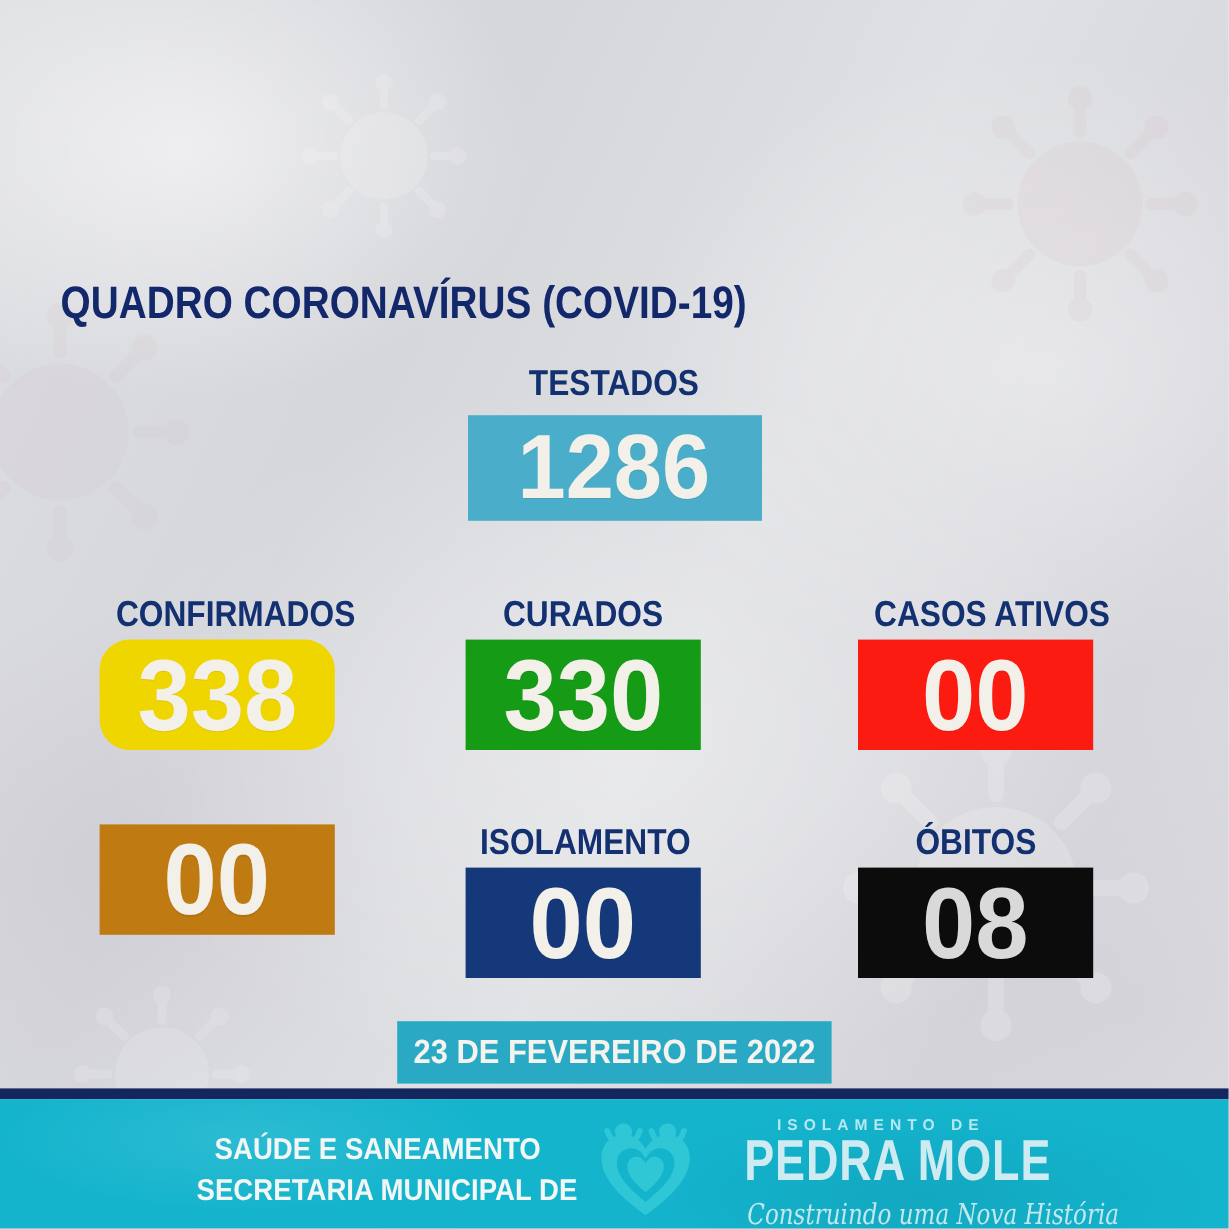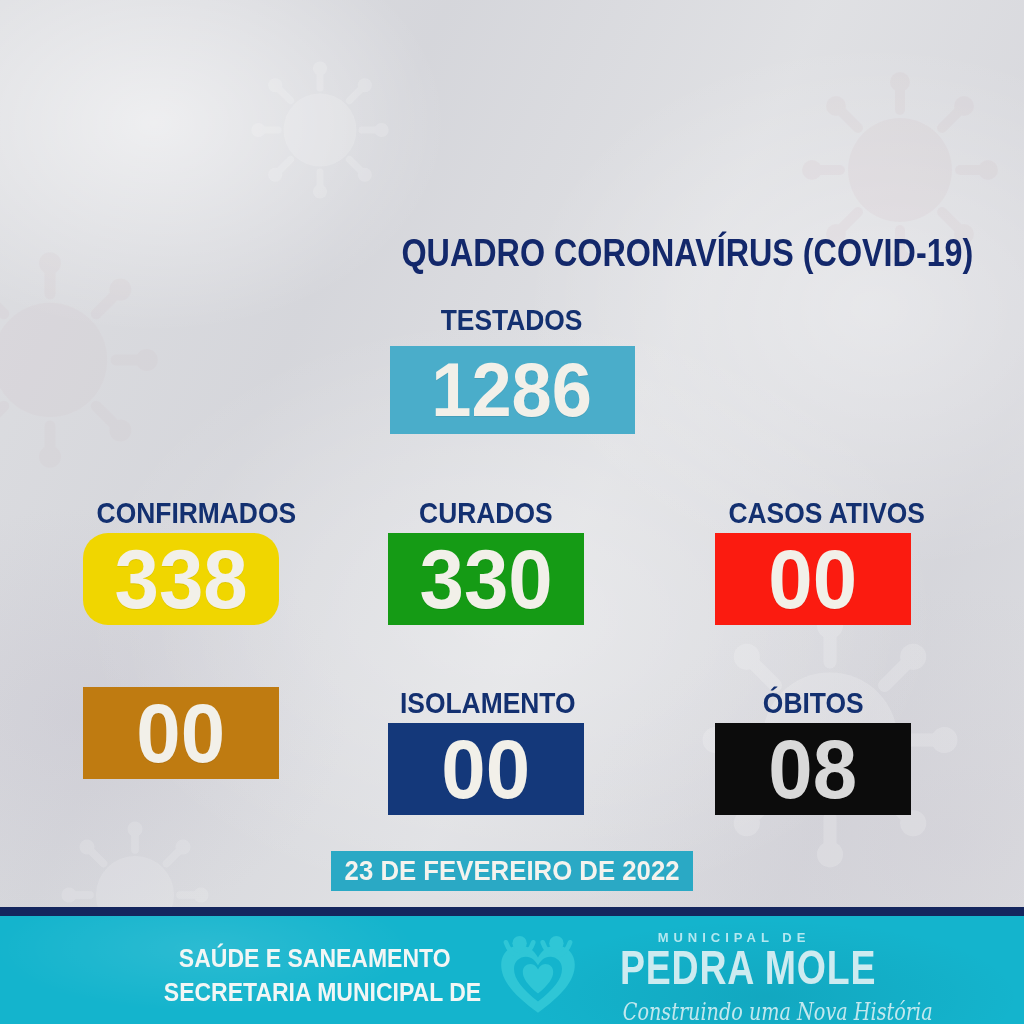--- a/index.html
+++ b/index.html
@@ -24,21 +24,21 @@
   }
   .virus{position:absolute;pointer-events:none;}
 
   .title{
     position:absolute;top:18px;left:0;width:100%;
     text-align:center;color:#12286b;font-weight:bold;
     line-height:.85;letter-spacing:-1px;
   }
   .title .tline{display:inline-block;font-size:112px;transform:scaleX(.72);transform-origin:50% 50%;white-space:nowrap;}
   .subtitle{
-    position:absolute;top:232px;left:0;width:100%;text-align:right;
+    position:absolute;top:232px;left:0;width:100%;text-align:left;
     color:#13286b;font-weight:bold;
   }
   .subtitle span{display:inline-block;font-size:38px;transform:scaleX(.85);white-space:nowrap;}
 
   .stat-label{
     text-align:center;color:#133070;font-weight:bold;
     height:36px;line-height:32px;
   }
   .stat-label span{display:inline-block;font-size:30px;transform:scaleX(.88);white-space:nowrap;}
   .stat-box{
@@ -56,21 +56,21 @@
   .testados .stat-value{font-size:76px;}
 
   .stat-row{position:absolute;left:0;width:100%;height:150px;}
   .row1{top:497px;}
   .row2{top:687px;}
   .col{position:absolute;width:196px;top:0;}
   .c1{left:83px;} .c2{left:388px;} .c3{left:686px;padding-left:29px;}
 
   .date-banner{
     position:absolute;top:851px;left:50%;transform:translateX(-50%);
-    width:362px;height:40px;background:#2aa9c5;
+    width:362px;height:52px;background:#2aa9c5;
     display:flex;align-items:center;justify-content:center;
     color:#f4f3ee;font-weight:bold;
   }
   .date-banner span{display:inline-block;font-size:28px;transform:scaleX(.92);white-space:nowrap;}
 
   .footer-stripe{position:absolute;top:907px;left:0;width:100%;height:9px;background:#14265e;}
   .footer{
     position:absolute;top:916px;left:0;width:100%;height:108px;background:#14b4cd;
     background-image:
       radial-gradient(300px 90px at 20% 30%, rgba(255,255,255,.10), rgba(255,255,255,0) 70%),
@@ -217,19 +217,19 @@
         <circle cx="27" cy="9" r="9" fill="currentColor"></circle>
         <circle cx="73" cy="9" r="9" fill="currentColor"></circle>
 
         <path fill="none" stroke="currentColor" stroke-width="6" stroke-linecap="round" d="M10 8 Q 14 20, 24 24 M44 8 Q 40 20, 30 24 M56 8 Q 60 20, 70 24 M90 8 Q 86 20, 76 24"></path>
 
         <path fill="#14b4cd" d="M50 82 C 30 66, 20 54, 20 41 C 20 32, 27 26, 35 26 C 42 26, 47 31, 50 37 C 53 31, 58 26, 65 26 C 73 26, 80 32, 80 41 C 80 54, 70 66, 50 82 Z"></path>
 
         <path fill="currentColor" d="M50 72 C 37 61, 31 53, 31 45 C 31 39, 35 35, 41 35 C 45 35, 48 38, 50 42 C 52 38, 55 35, 59 35 C 65 35, 69 39, 69 45 C 69 53, 63 61, 50 72 Z"></path>
       </svg>
       <div class="logo-text">
-        <div class="logo-pretitle">MUNICIPAL DE</div>
+        <div class="logo-pretitle">ISOLAMENTO DE</div>
         <div class="logo-name"><span>PEDRA MOLE</span></div>
         <div class="logo-slogan"><span>Construindo uma Nova História</span></div>
       </div>
     </div>
   </div>
 </div>
 
 </body></html>

